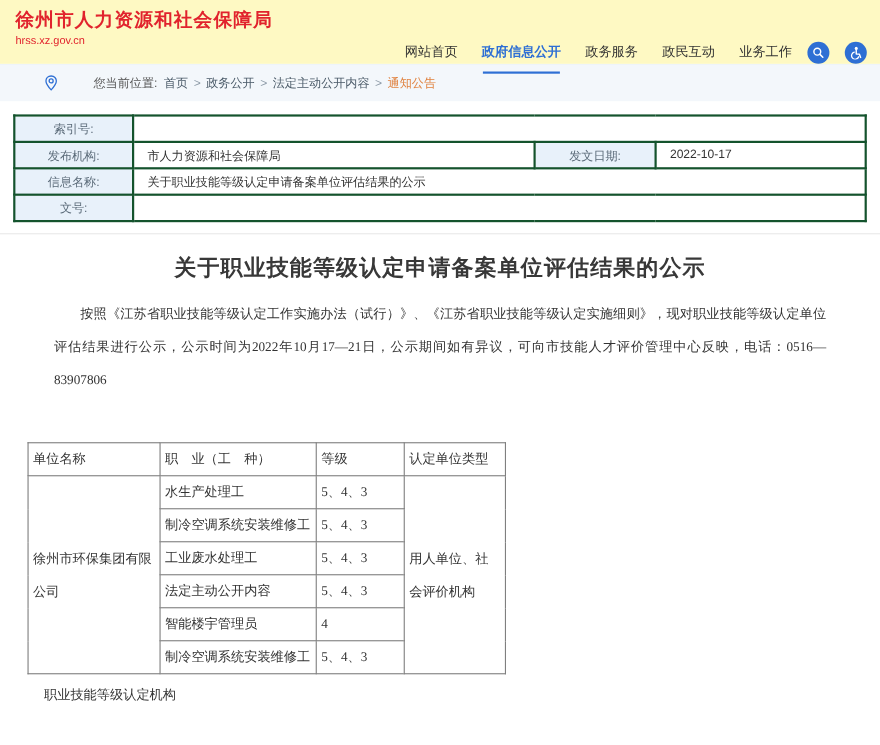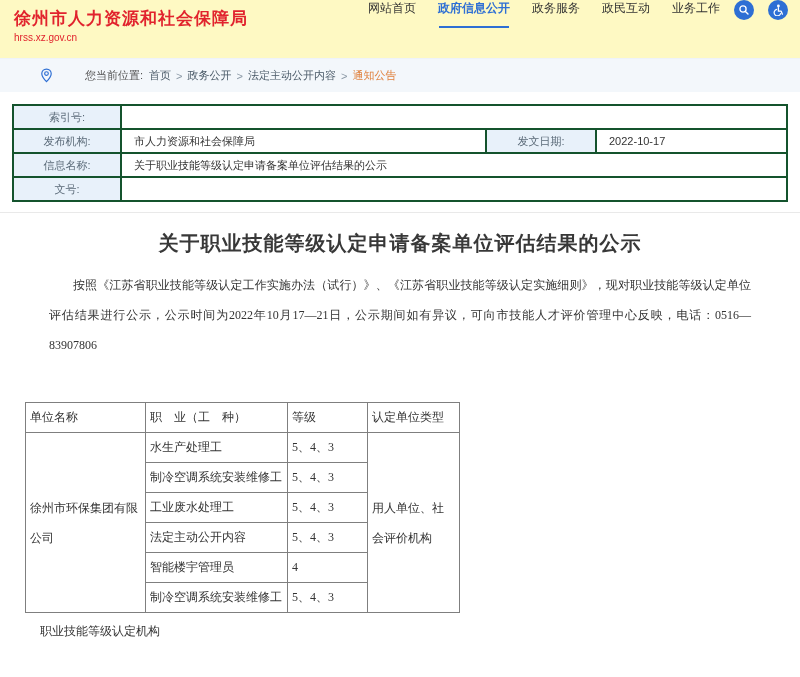--- a/index.html
+++ b/index.html
@@ -8,21 +8,21 @@
     width:800px; height:677px; overflow:hidden;
     font-family:"Liberation Sans", sans-serif;
     color:#333;
   }
 
   
   .header { height:58px; position:relative; background:#fef9c3; }
   .brand { position:absolute; left:14px; top:9px; }
   .site-name { color:#e1232d; font-size:17px; font-weight:bold; letter-spacing:1px; line-height:20px; }
   .site-url  { color:#e1232d; font-size:10px; margin-top:3px; }
-  .topnav { position:absolute; right:12px; top:0; height:58px; display:flex; align-items:flex-start; }
+  .topnav { position:absolute; right:12px; top:0; height:58px; display:flex; align-items:flex-end; }
   .nav-item {
     font-size:12px; color:#333; text-decoration:none; margin-left:22px;
     position:relative; cursor:pointer; padding-bottom:2px;
   }
   .nav-item.active { color:#2e6fd4; font-weight:bold; }
   .nav-item.active::after {
     content:""; position:absolute; left:1px; right:1px; bottom:-9px; height:2px; background:#2e6fd4;
   }
   .icon-btn {
     width:20px; height:20px; border-radius:50%; background:#2e6fd4;

